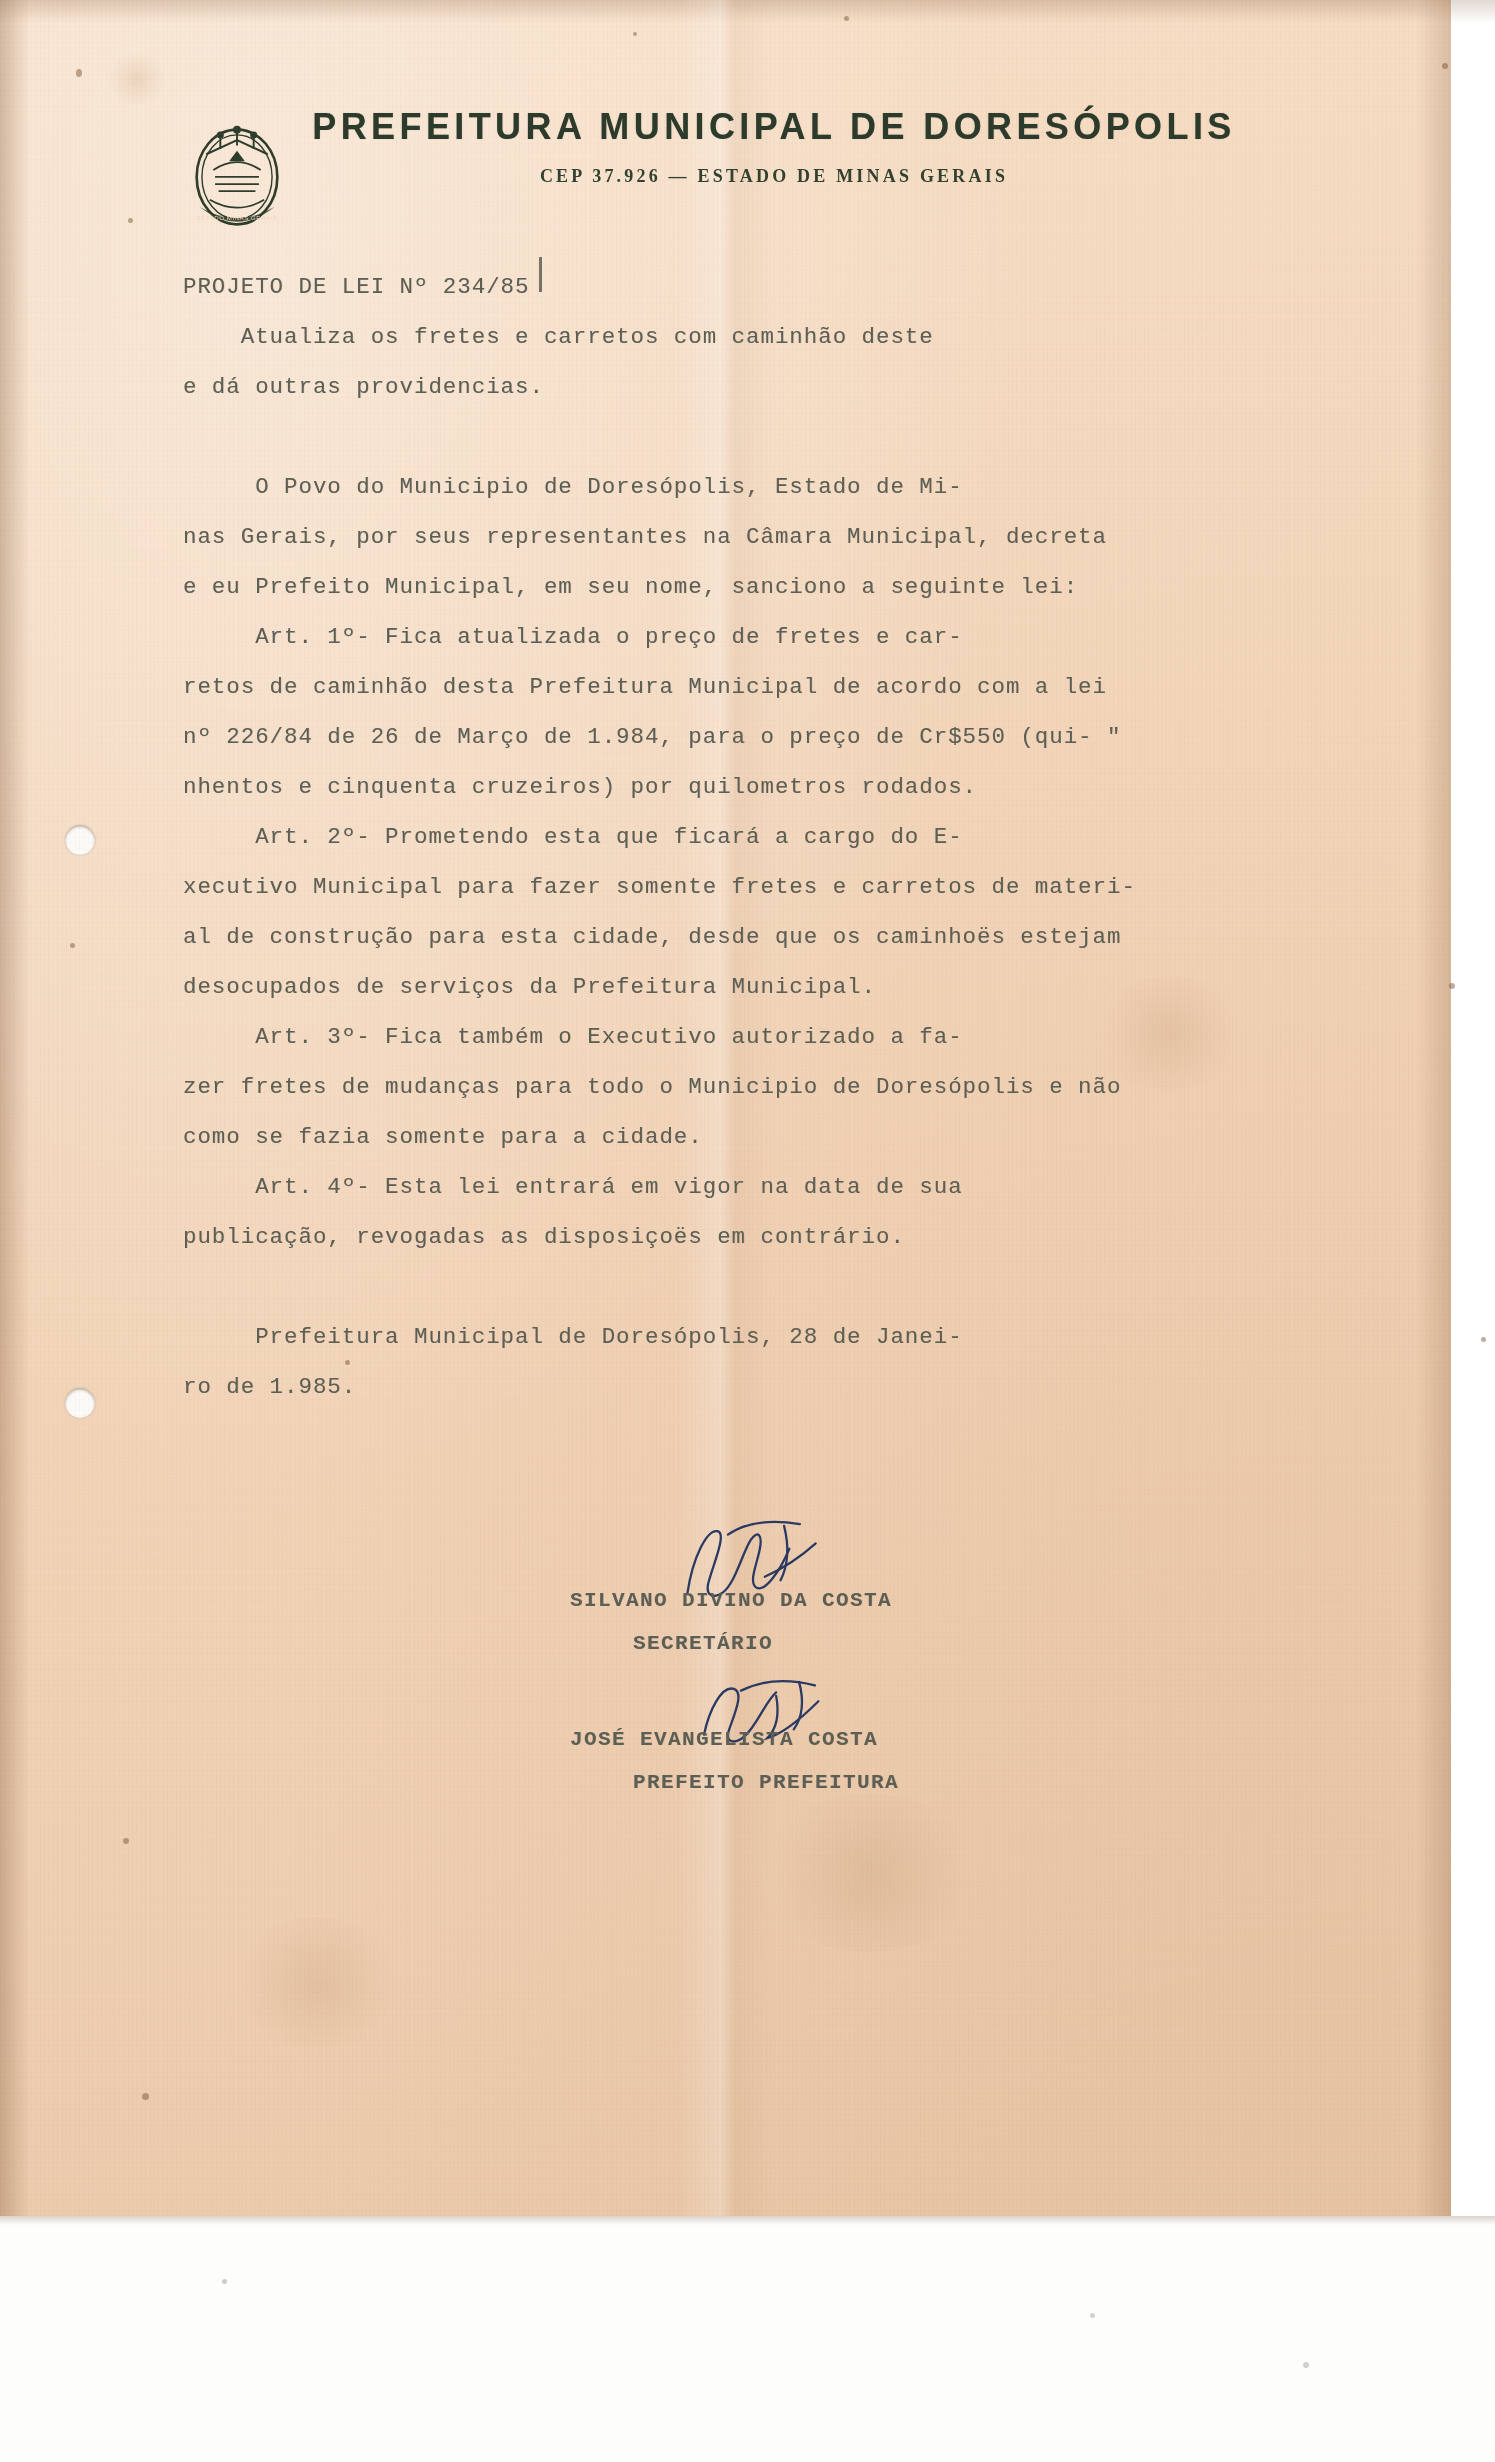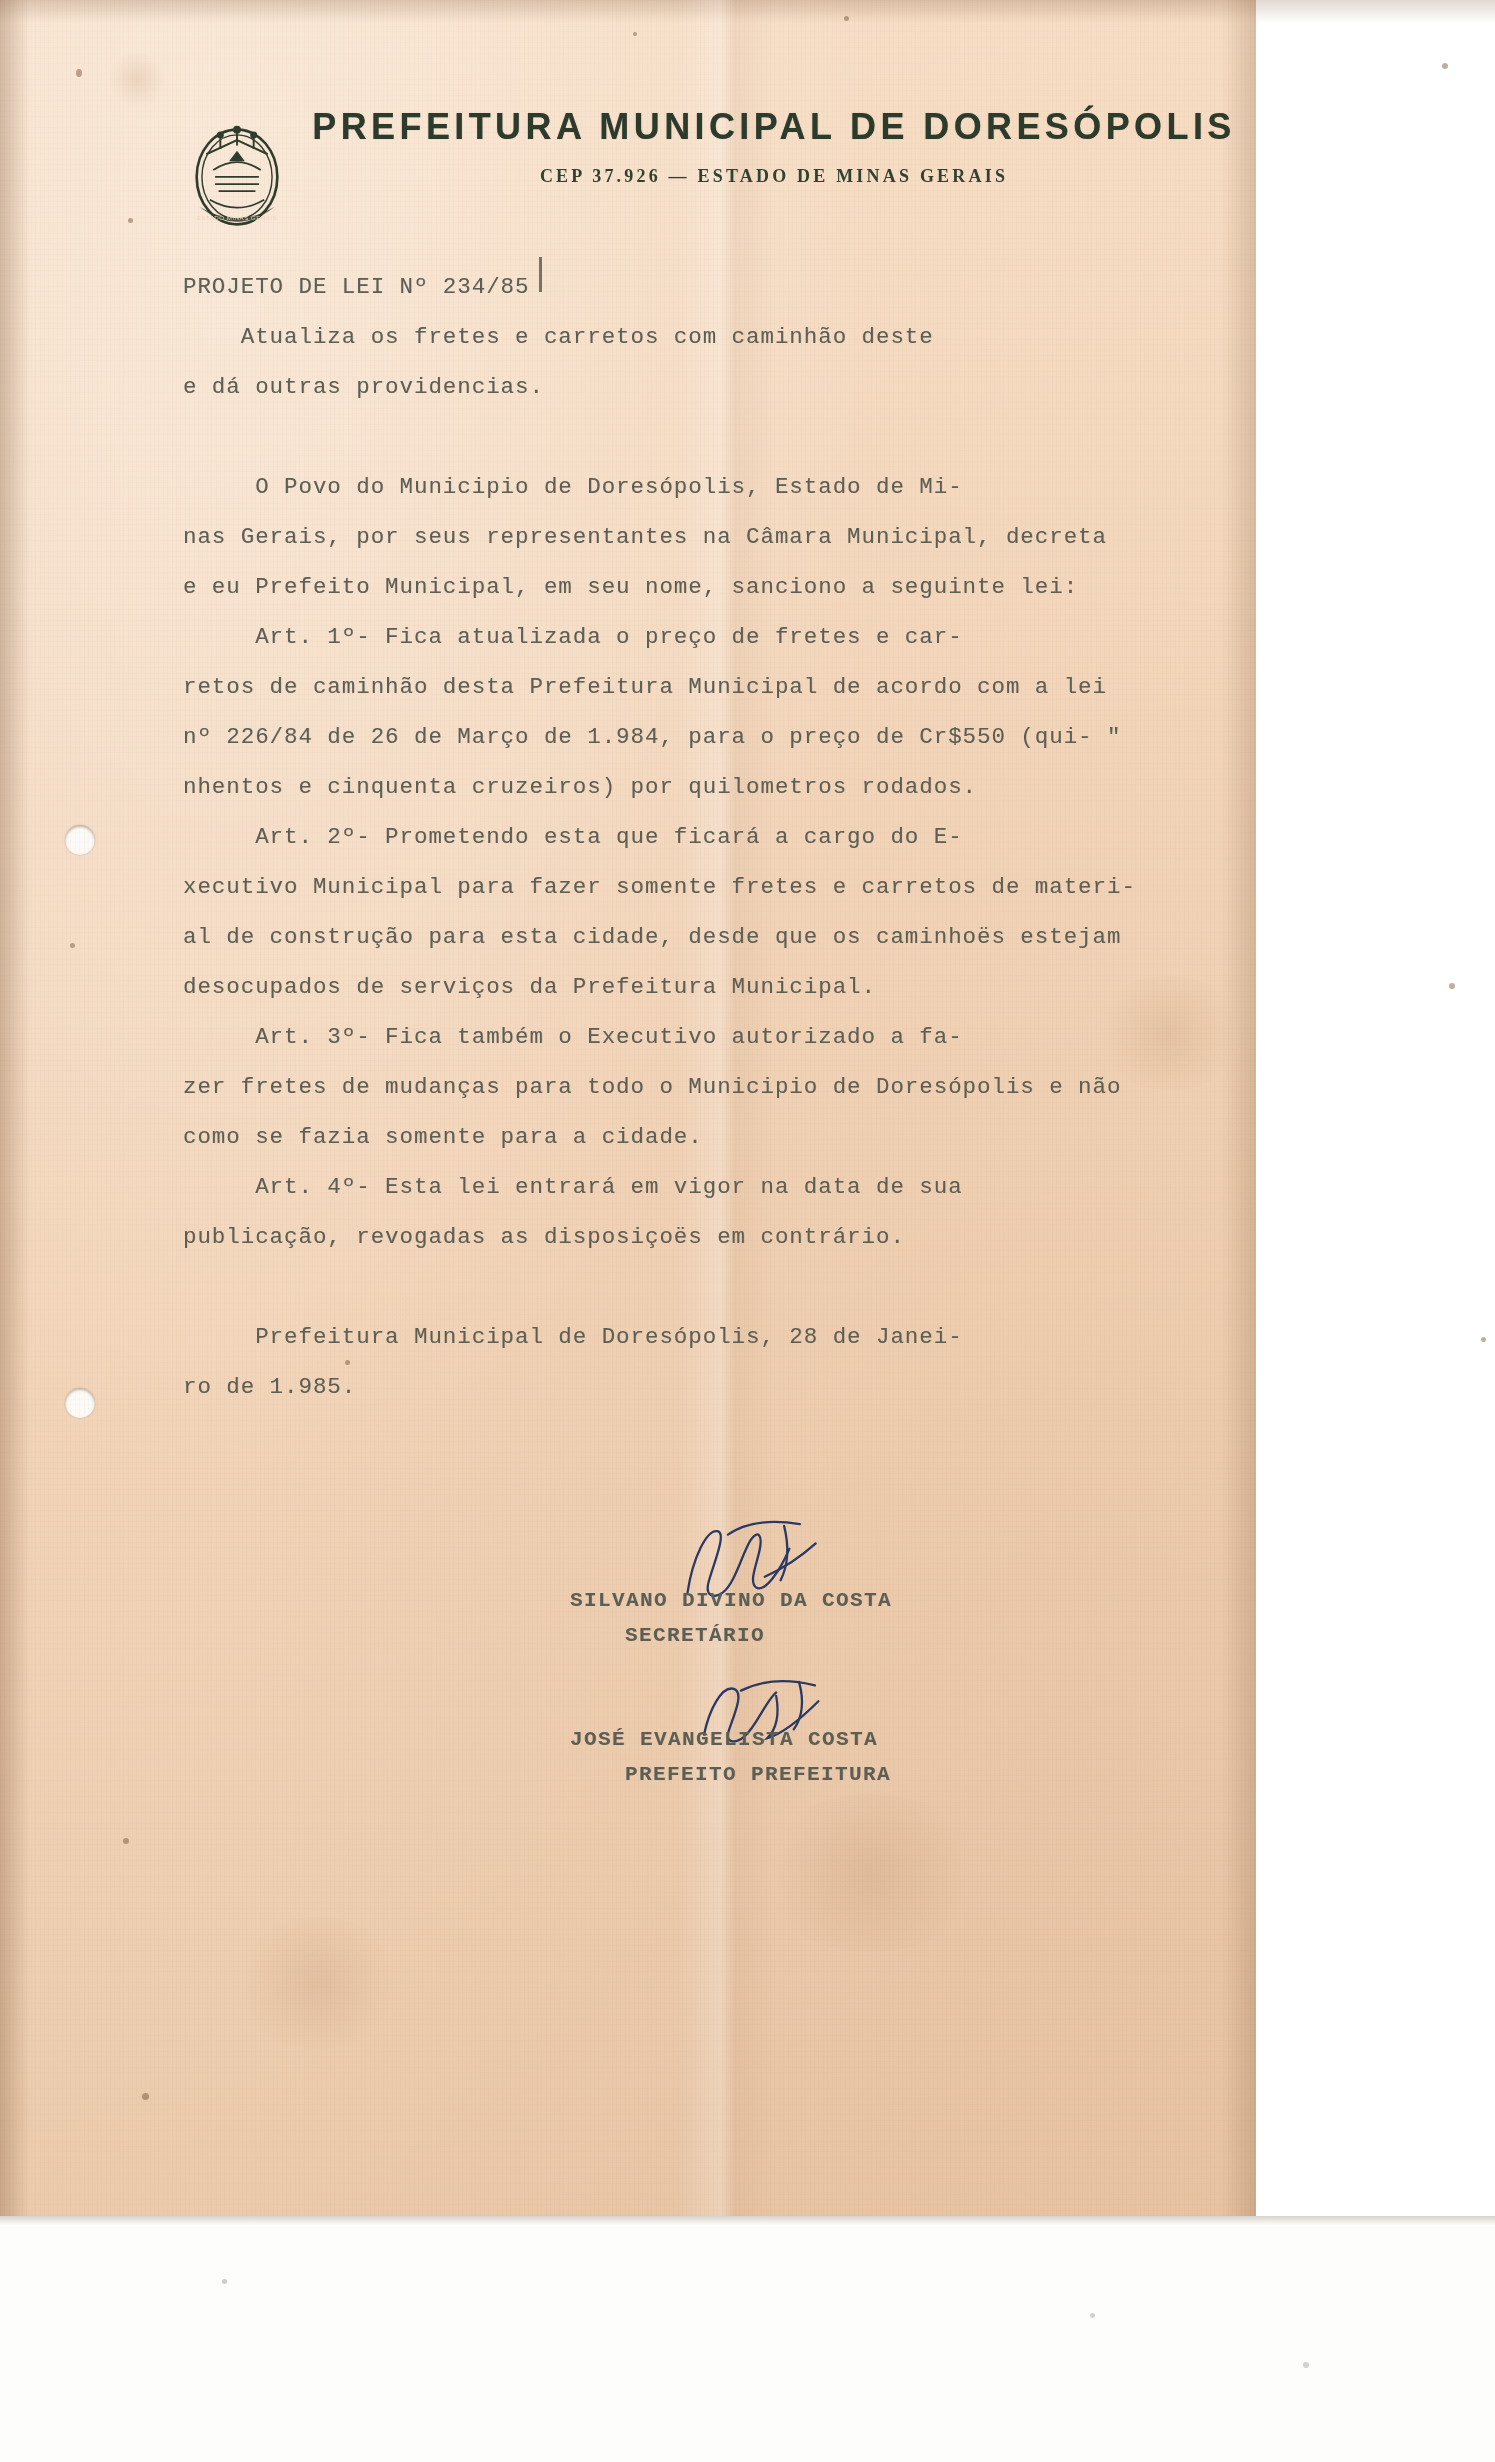--- a/index.html
+++ b/index.html
@@ -12,21 +12,21 @@
     height: 2462px;
     position: relative;
     font-family: "Liberation Mono", monospace;
     overflow: hidden;
   }
 
   
   #page {
     position: absolute;
     left: 0; top: 0;
-    width: 1256px;
+    width: 1451px;
     height: 2216px;
     background:
       radial-gradient(ellipse at 18% 12%, rgba(255,255,255,0.35) 0%, rgba(255,255,255,0) 45%),
       radial-gradient(ellipse at 85% 78%, rgba(210,160,120,0.18) 0%, rgba(210,160,120,0) 55%),
       linear-gradient(168deg, #f7dfc7 0%, #f4d9bf 28%, #f2d4b8 55%, #eecfb2 78%, #e9c7a7 100%);
   }
   
   #page::after {
     content: "";
     position: absolute;
@@ -151,21 +151,21 @@
     color: #5d5f55;
     font-size: 21px;
     letter-spacing: 1.4px;
     line-height: 35px;
     text-shadow: 0.4px 0.4px 0 rgba(90,88,78,0.2);
     font-weight: bold;
   }
   #sig1 { left: 570px; top: 1583px; }
   #sig2 { left: 570px; top: 1722px; }
   .sig-name { margin: 0; }
-  .sig-role { margin: 0; padding-left: 55px; }
+  .sig-role { margin: 8px; padding-left: 55px; }
 
   .ink {
     position: absolute;
     pointer-events: none;
   }
   #ink1 { left: 677px; top: 1508px; }
   #ink2 { left: 695px; top: 1666px; }
 
   
   .stain {

